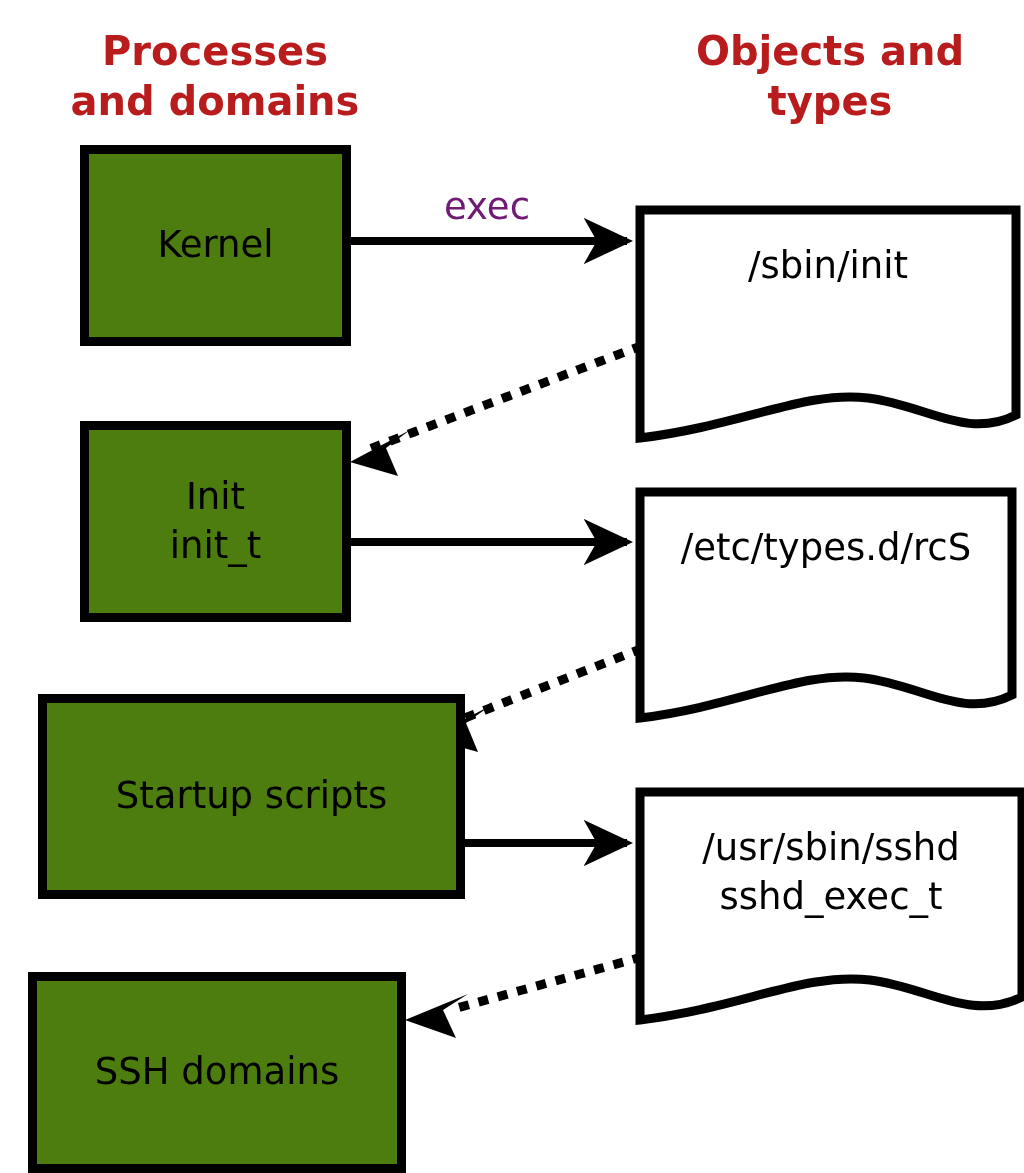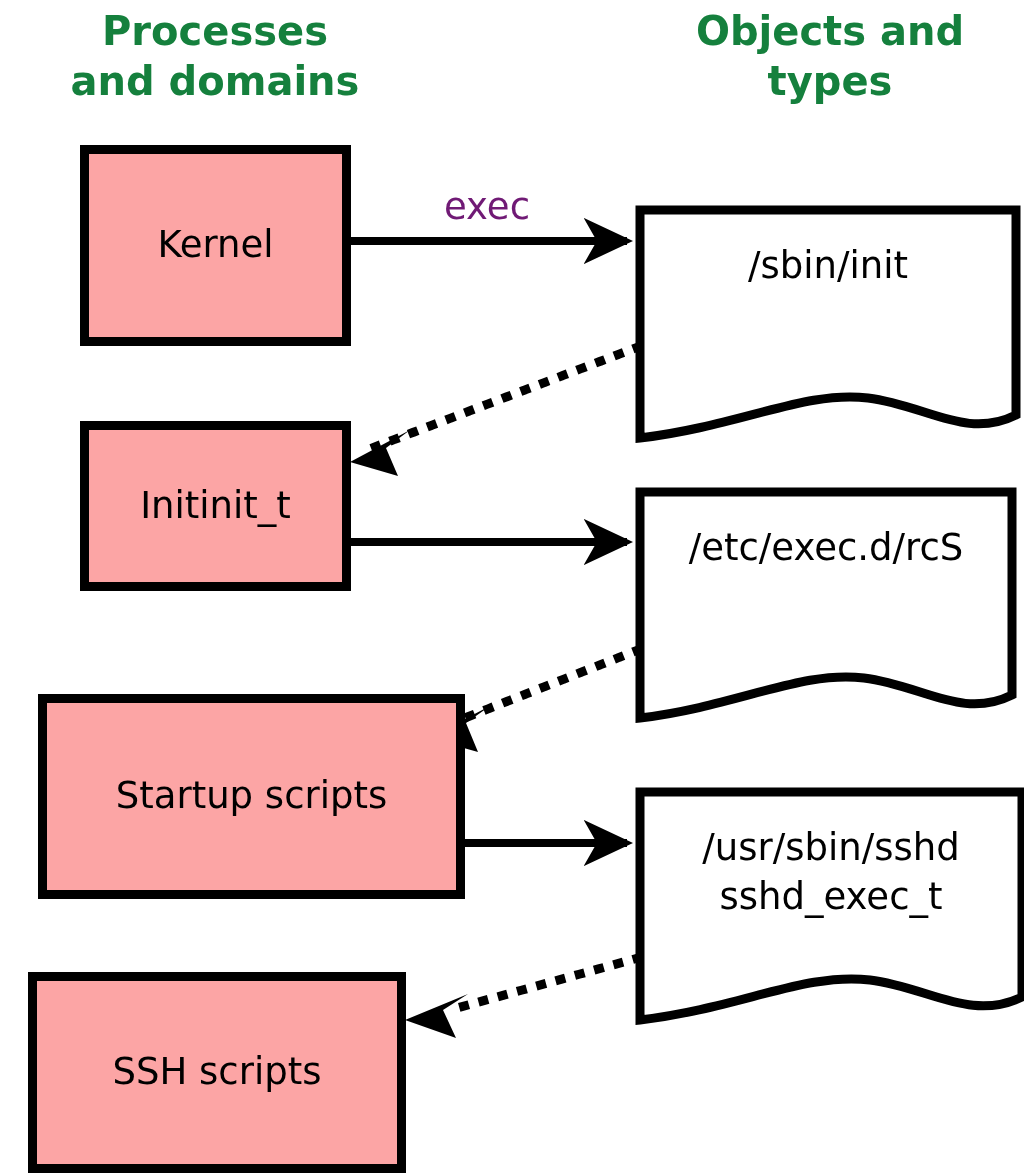--- a/index.html
+++ b/index.html
@@ -14,33 +14,35 @@
     background: #ffffff;
     overflow: hidden;
     font-family: "DejaVu Sans", sans-serif;
   }
   .col-header {
     position: absolute;
     text-align: center;
     font-weight: bold;
     font-size: 40px;
     line-height: 1.25;
-    color: #15803d;
+    color: #b91c1c;
     white-space: pre-line;
+    margin-top: 20px;
   }
   #header-left  { left: 15px;  top: 6px; width: 400px; }
   #header-right { left: 630px; top: 6px; width: 400px; }
 
   
   .proc-box {
     position: absolute;
     border: 9px solid #000000;
-    background: #fca5a5;
+    background: #4d7c0f;
     box-sizing: border-box;
     display: flex;
+    flex-direction: column;
     align-items: center;
     justify-content: center;
     color: #000000;
     font-size: 37px;
     line-height: 1.32;
     text-align: center;
   }
   .proc-box .l1, .proc-box .l2 { display: block; white-space: nowrap; }
 
   
@@ -121,52 +123,52 @@
       <polygon points="405,1020 468,994 443,1010 456,1038" fill="#000000"></polygon>
     </g>
   </svg>
 
   <div class="edge-label" id="label-exec" style="left:444px; top:185px;">exec</div>
 
   <div class="proc-box" id="box-kernel" style="left:80px; top:145px; width:271px; height:201px;">
     <span class="l1">Kernel</span>
   </div>
 
-  <div class="proc-box" id="box-init" style="left:80px; top:421px; width:271px; height:170px;">
+  <div class="proc-box" id="box-init" style="left:80px; top:421px; width:271px; height:201px;">
     <span class="l1">Init</span>
     <span class="l2">init_t</span>
   </div>
 
   <div class="proc-box" id="box-initrc" style="left:2px; top:694px; width:427px; height:205px;margin-left:36px;">
     <span class="l1">Startup scripts</span>
   </div>
 
   <div class="proc-box" id="box-sshd" style="left:28px; top:972px; width:378px; height:201px;">
-    <span class="l1">SSH scripts</span>
+    <span class="l1">SSH domains</span>
   </div>
 
   <div class="doc-shape" id="doc-init-exec" style="left:636px; top:186px; width:384px; height:240px;margin-top:20px;">
     <svg width="384" height="240" viewBox="0 0 384 240" xmlns="http://www.w3.org/2000/svg">
       <path d="M 4 4 L 380 4 L 380 209
                C 330 234 290 199 232 192
                C 170 184 104 220 4 232 Z" fill="#ffffff" stroke="#000000" stroke-width="9" stroke-linejoin="miter" stroke-linecap="butt"></path>
     </svg>
     <div class="doc-text" style="top:36px;">
       <span class="l1">/sbin/init</span>
     </div>
   </div>
 
   <div class="doc-shape" id="doc-initrc-exec" style="left:636px; top:488px; width:380px; height:238px;">
     <svg width="380" height="238" viewBox="0 0 380 238" xmlns="http://www.w3.org/2000/svg">
       <path d="M 4 4 L 376 4 L 376 207
                C 326 232 286 197 228 190
                C 166 182 102 218 4 230 Z" fill="#ffffff" stroke="#000000" stroke-width="9" stroke-linejoin="miter" stroke-linecap="butt"></path>
     </svg>
     <div class="doc-text" style="top:36px;">
-      <span class="l1">/etc/exec.d/rcS</span>
+      <span class="l1">/etc/types.d/rcS</span>
     </div>
   </div>
 
   <div class="doc-shape" id="doc-sshd-exec" style="left:636px; top:788px; width:390px; height:240px;">
     <svg width="390" height="240" viewBox="0 0 390 240" xmlns="http://www.w3.org/2000/svg">
       <path d="M 4 4 L 386 4 L 386 209
                C 334 234 292 199 234 192
                C 170 184 104 220 4 232 Z" fill="#ffffff" stroke="#000000" stroke-width="9" stroke-linejoin="miter" stroke-linecap="butt"></path>
     </svg>
     <div class="doc-text" style="top:36px;">

